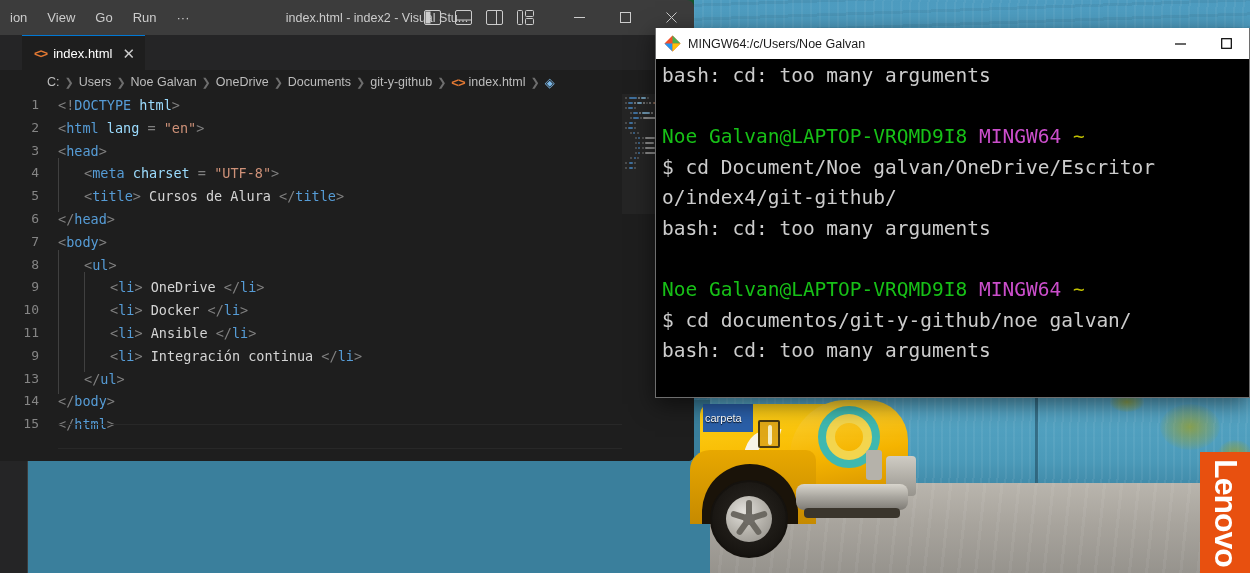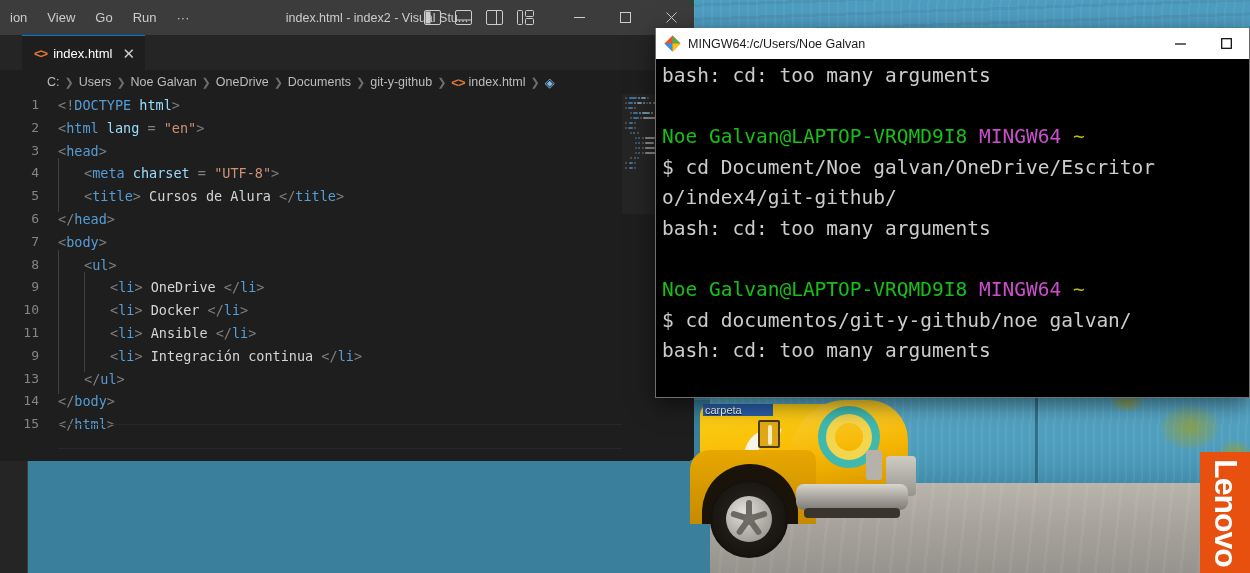--- a/index.html
+++ b/index.html
@@ -144,23 +144,23 @@
   .lenovo span {
     position: absolute; left: 50%; top: 50%;
     transform: translate(-50%,-50%) rotate(90deg);
     color: #fff; font-size: 32px; font-weight: bold; letter-spacing: -1px;
     font-family: "Liberation Sans", sans-serif; white-space: nowrap;
   }
   
   .desk-icon-label {
     position: absolute; left: 703px; top: 404px;
     font-size: 11px; color: #ffffff;
-    background: #2a5fa8; padding: 0 2px;
+    background: #2a5fa8; padding: 8px 2px;
     text-shadow: 0 1px 1px rgba(0,0,0,0.9);
-    white-space: nowrap; overflow: hidden; width: 70px;
+    white-space: nowrap; overflow: hidden; width: 50px;
   }
 
   
   #bg-window {
     position: absolute; left: 0; top: 8px; width: 28px; height: 565px;
     background: #252526; border-right: 1px solid #3c3c3c;
   }
   .bgw-row { position: absolute; left: 0; width: 28px; height: 1px; background: #3c3c3c; }
   .bgw-chip {
     position: absolute; left: 0; top: 102px; width: 26px; height: 24px;

